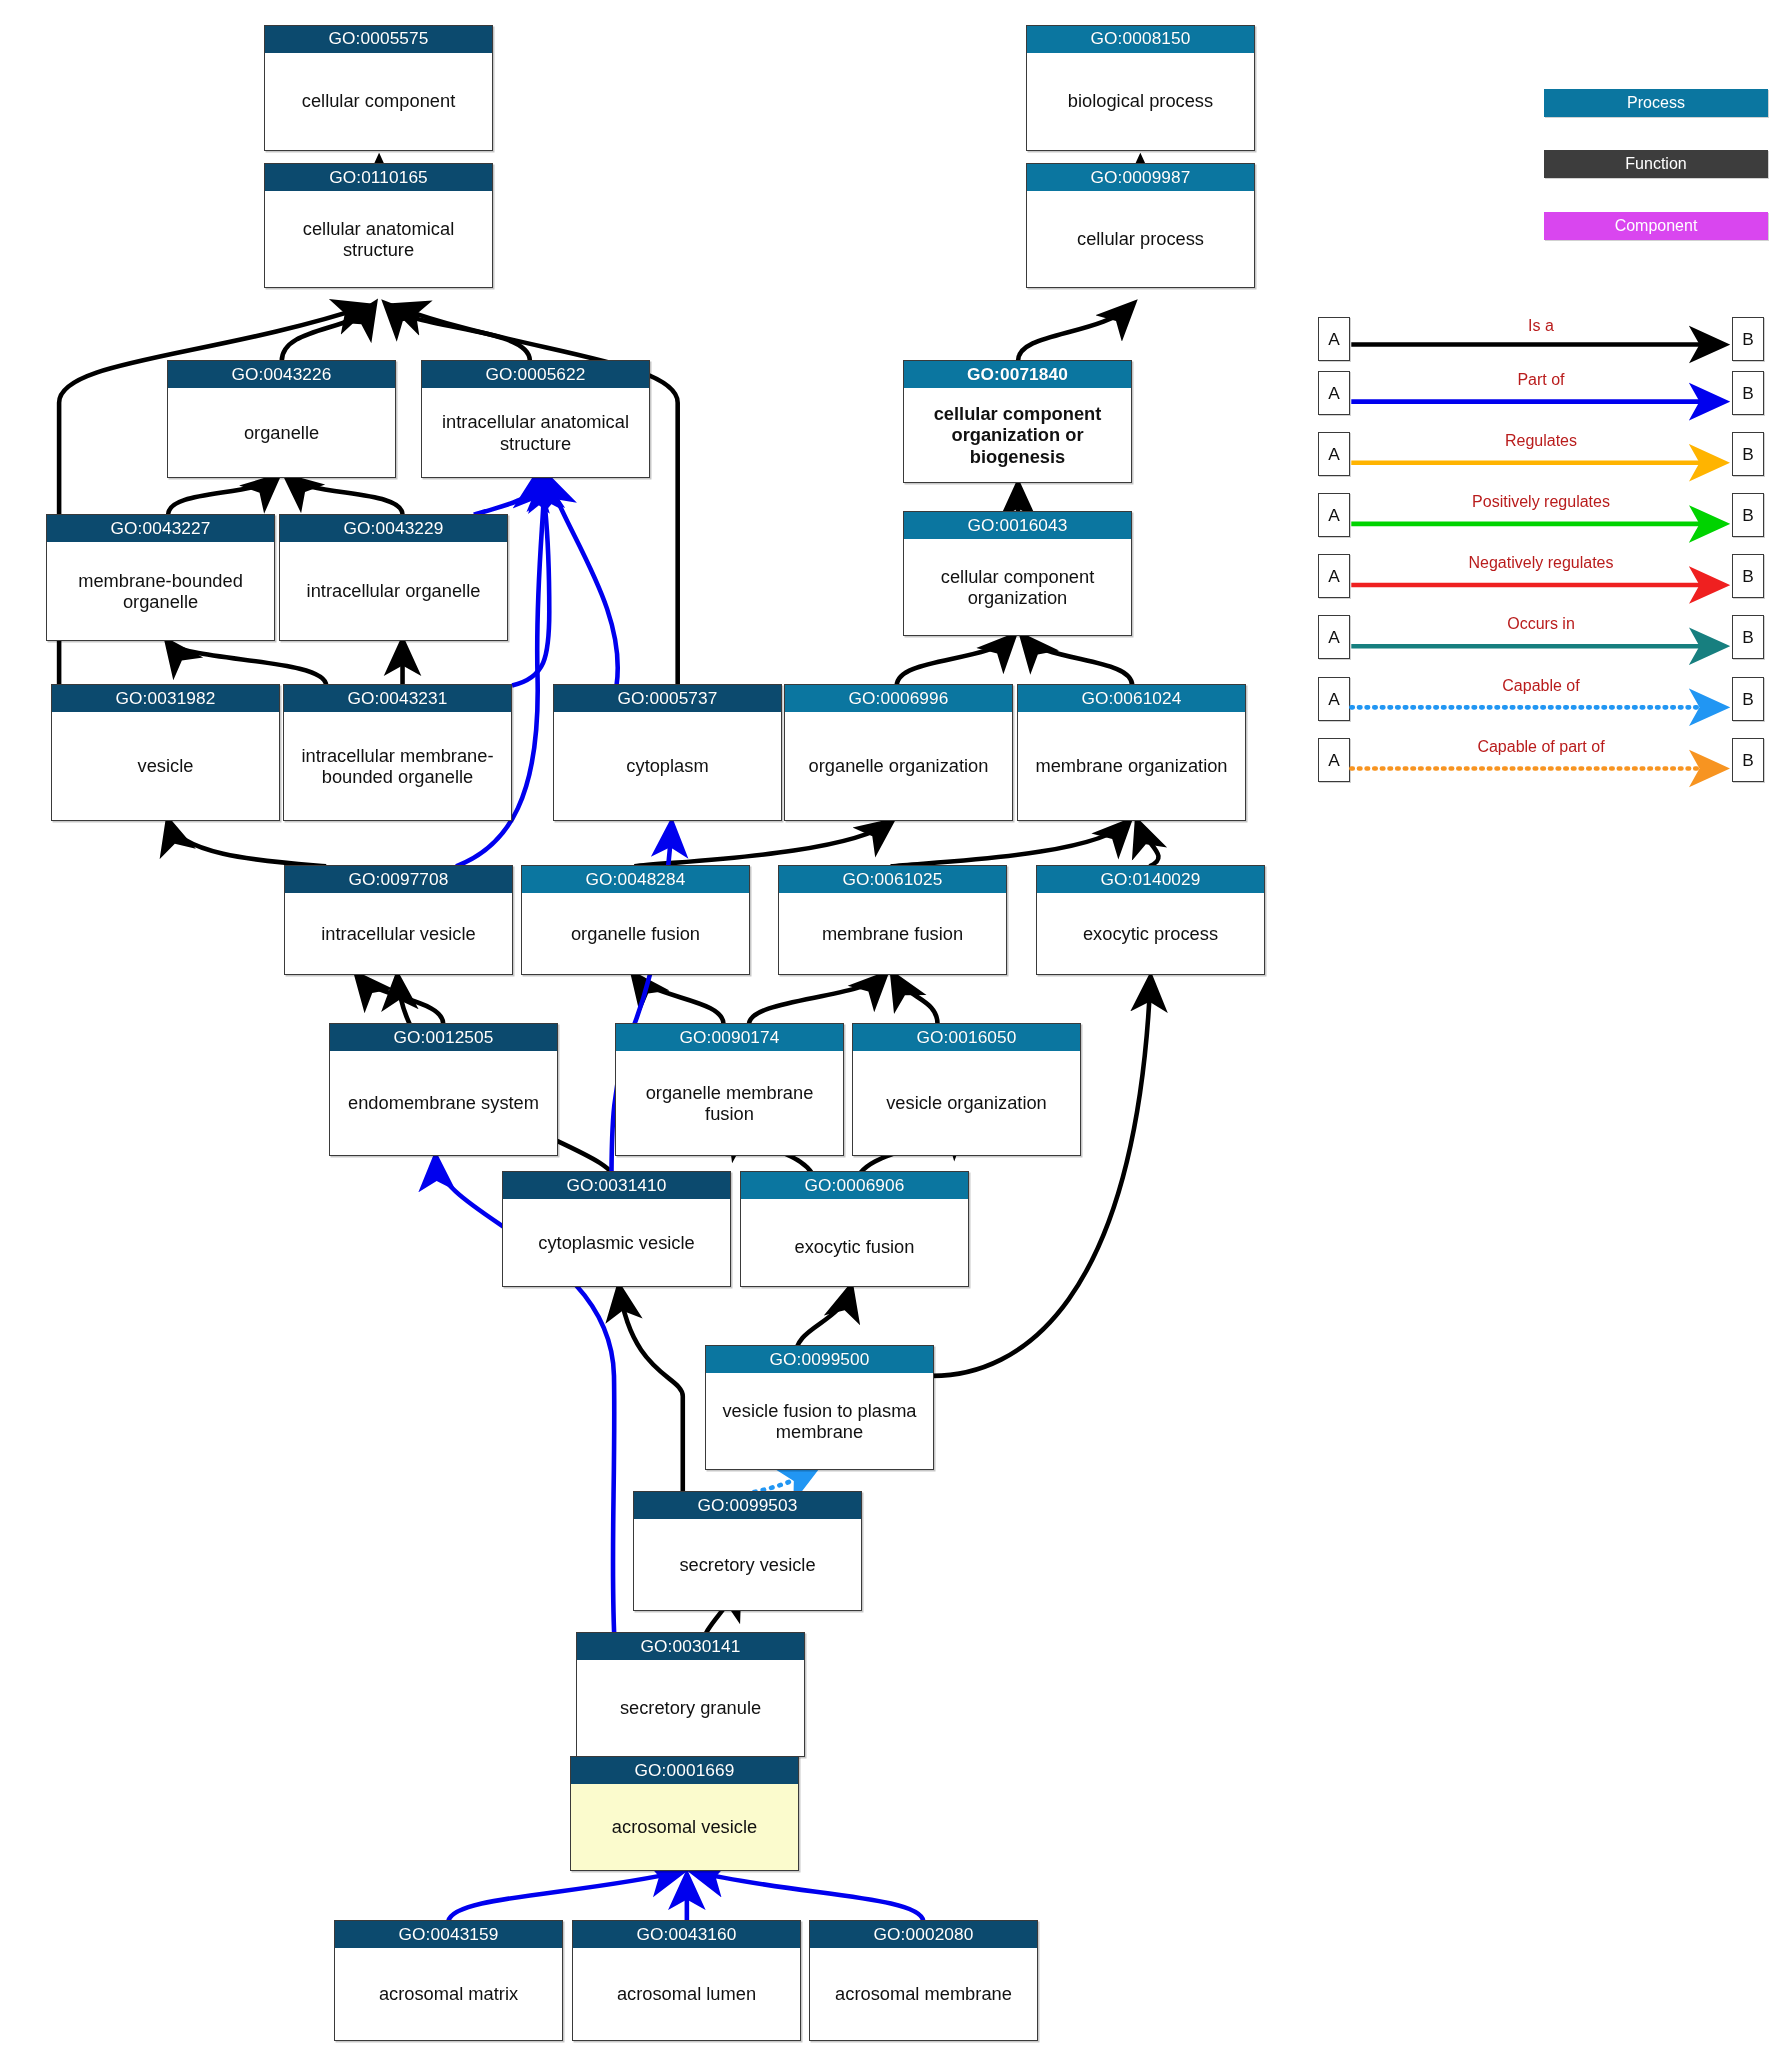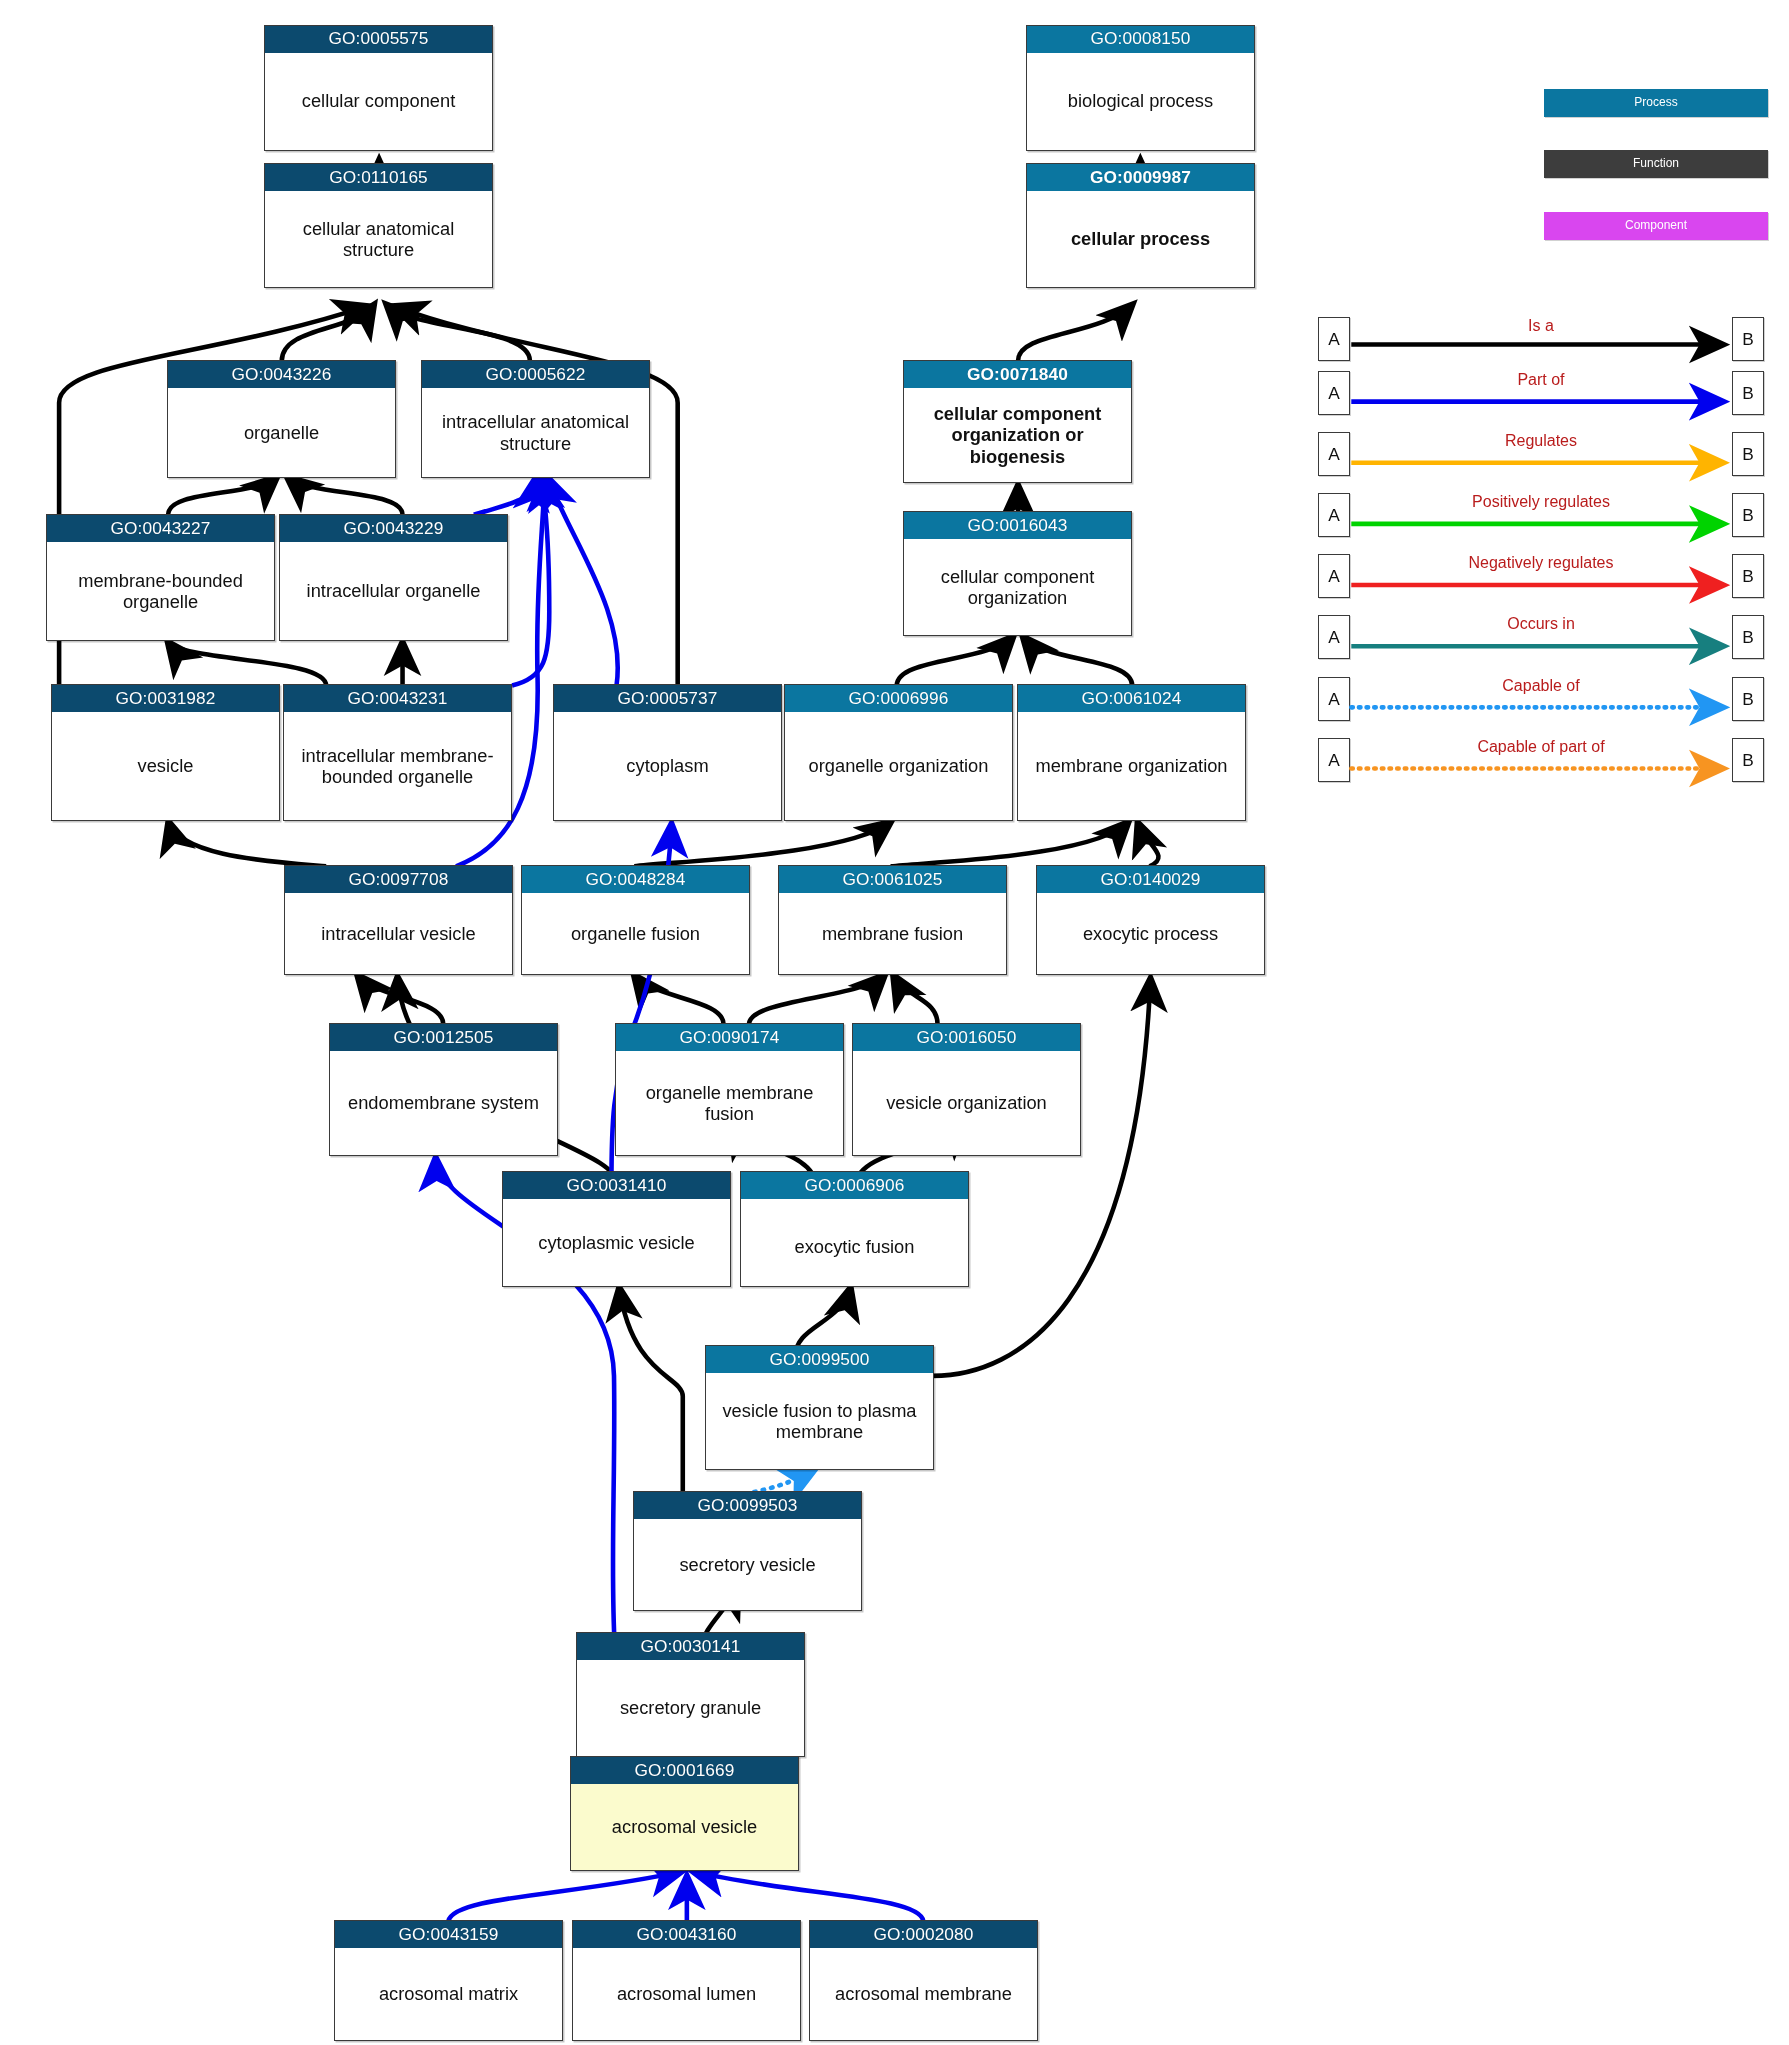--- a/index.html
+++ b/index.html
@@ -12,21 +12,21 @@
              font-size:17.3px;line-height:1.0;padding:4.6px 0 5.6px 0;letter-spacing:0.1px;
              text-shadow:0 0 1px rgba(0,0,0,.25);}
   .node .body{flex:1;display:flex;align-items:center;justify-content:center;text-align:center;
               font-size:18.3px;line-height:1.18;color:#111;padding:2px 4.1px;box-sizing:border-box;}
   .ns-component .hdr{background:#0c4a6e;}
   .ns-process   .hdr{background:#0b76a0;}
   .highlight .body{background:#fbfbcd;}
 
   
   .lg-chip{position:absolute;box-sizing:border-box;color:#fff;text-align:center;
-           font-size:12px;line-height:27.5px;height:27.5px;width:224px;
+           font-size:16px;line-height:27.5px;height:27.5px;width:224px;
            box-shadow:1px 1px 0 rgba(0,0,0,.18);}
   .lg-proc{background:#0b76a0;}
   .lg-func{background:#3d3d3d;}
   .lg-comp{background:#d946ef;}
 
   .lg-ab{position:absolute;box-sizing:border-box;border:1.5px solid #3a3a3a;background:#fff;
          width:32px;height:44px;display:flex;align-items:center;justify-content:center;
          font-size:17.3px;color:#111;box-shadow:1px 1px 0 rgba(0,0,0,.18);}
   .lg-lbl{position:absolute;font-size:16px;color:#b91c1c;text-align:center;white-space:nowrap;}
 </style>
@@ -158,21 +158,21 @@
     <div class="body">cellular component</div>
   </div>
   <div class="node ns-component" style="left:264px;top:163px;width:229px;height:125px;">
     <div class="hdr">GO:0110165</div>
     <div class="body">cellular anatomical structure</div>
   </div>
   <div class="node ns-process" style="left:1026px;top:24.5px;width:229px;height:126px;">
     <div class="hdr">GO:0008150</div>
     <div class="body">biological process</div>
   </div>
-  <div class="node ns-process" style="left:1026px;top:163px;width:229px;height:125px;font-weight:bold;">
+  <div class="node ns-process" style="left:1026px;top:163px;width:229px;height:125px;">
     <div class="hdr">GO:0009987</div>
     <div class="body">cellular process</div>
   </div>
 
   <div class="node ns-component" style="left:167px;top:360px;width:229px;height:118px;">
     <div class="hdr">GO:0043226</div>
     <div class="body">organelle</div>
   </div>
   <div class="node ns-component" style="left:421px;top:360px;width:229px;height:118px;">
     <div class="hdr">GO:0005622</div>

